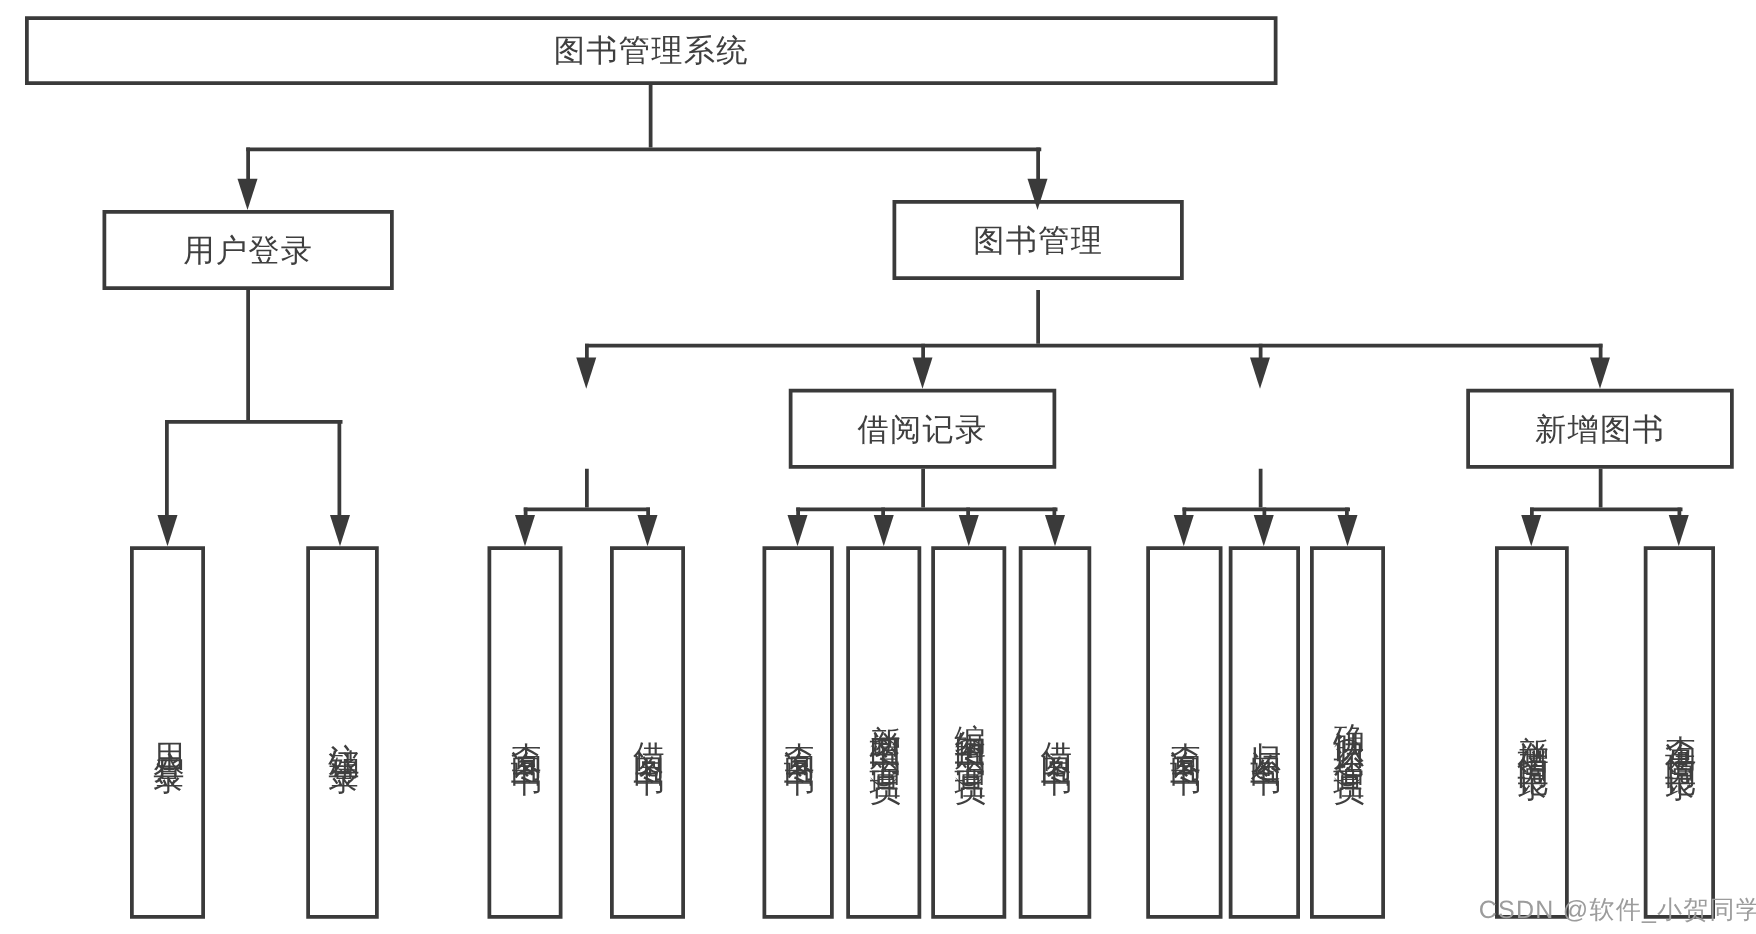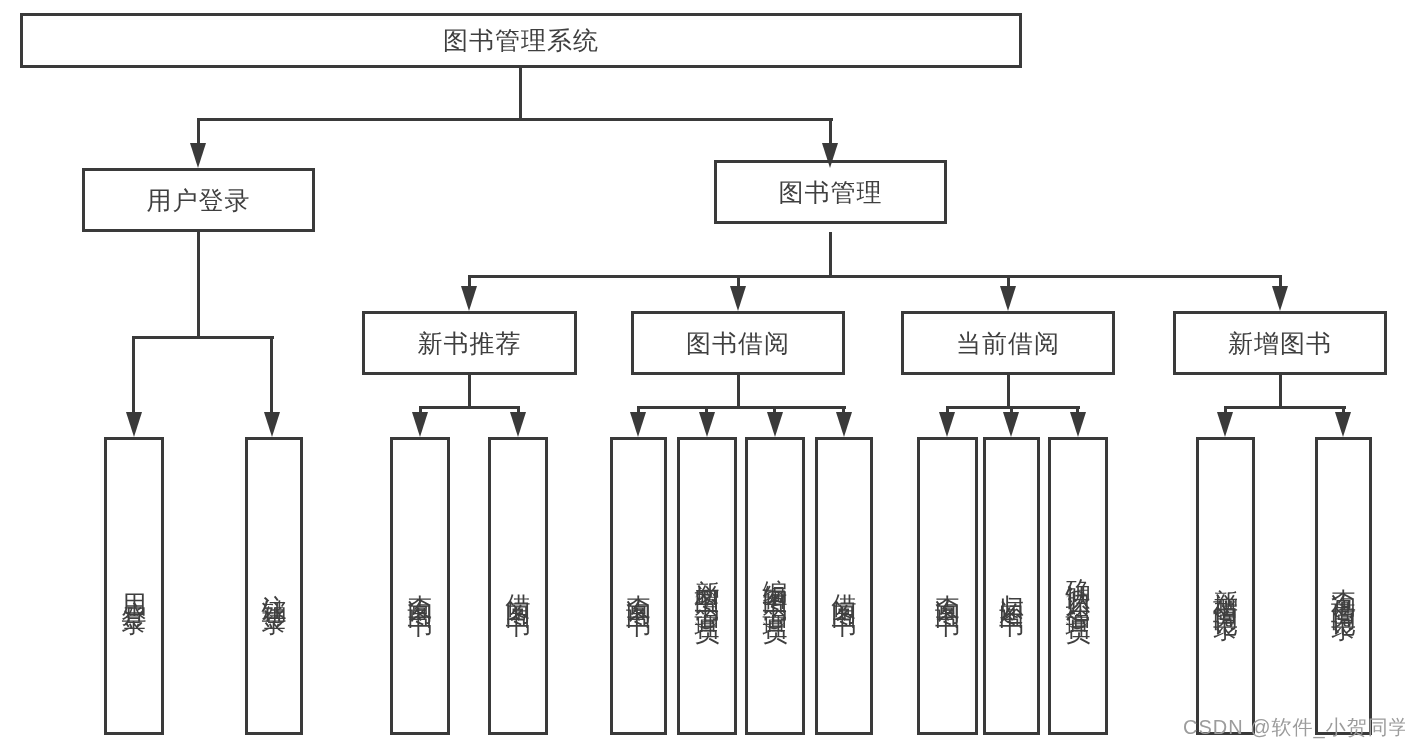--- a/index.html
+++ b/index.html
@@ -56,23 +56,21 @@
 </head>
 <body>
 
 <div id="stage">
 
   <div class="box" style="left:20px;top:13px;width:1002px;height:55px">图书管理系统</div>
 
   <div class="box" style="left:82px;top:168px;width:233px;height:64px">用户登录</div>
   <div class="box" style="left:714px;top:160px;width:233px;height:64px">图书管理</div>
 
-  <div class="box" style="left:362px;top:311px;width:215px;height:64px">新书推荐</div>
-  <div class="box" style="left:631px;top:311px;width:214px;height:64px">图书借阅</div>
-  <div class="box" style="left:901px;top:311px;width:214px;height:64px">当前借阅</div>
+  <div class="box" style="left:631px;top:311px;width:214px;height:64px">借阅记录</div>
   <div class="box" style="left:1173px;top:311px;width:214px;height:64px">新增图书</div>
 
   <div class="vbox" style="left:104px;top:437px;width:60px;height:298px">用户登录</div>
   <div class="vbox" style="left:245px;top:437px;width:58px;height:298px">注销登录</div>
 
   <div class="vbox" style="left:390px;top:437px;width:60px;height:298px">查询图书</div>
   <div class="vbox" style="left:488px;top:437px;width:60px;height:298px">借阅图书</div>
 
   <div class="vbox" style="left:610px;top:437px;width:57px;height:298px">查询图书</div>
   <div class="vbox" style="left:677px;top:437px;width:60px;height:298px">新增图书（管理员）</div>

